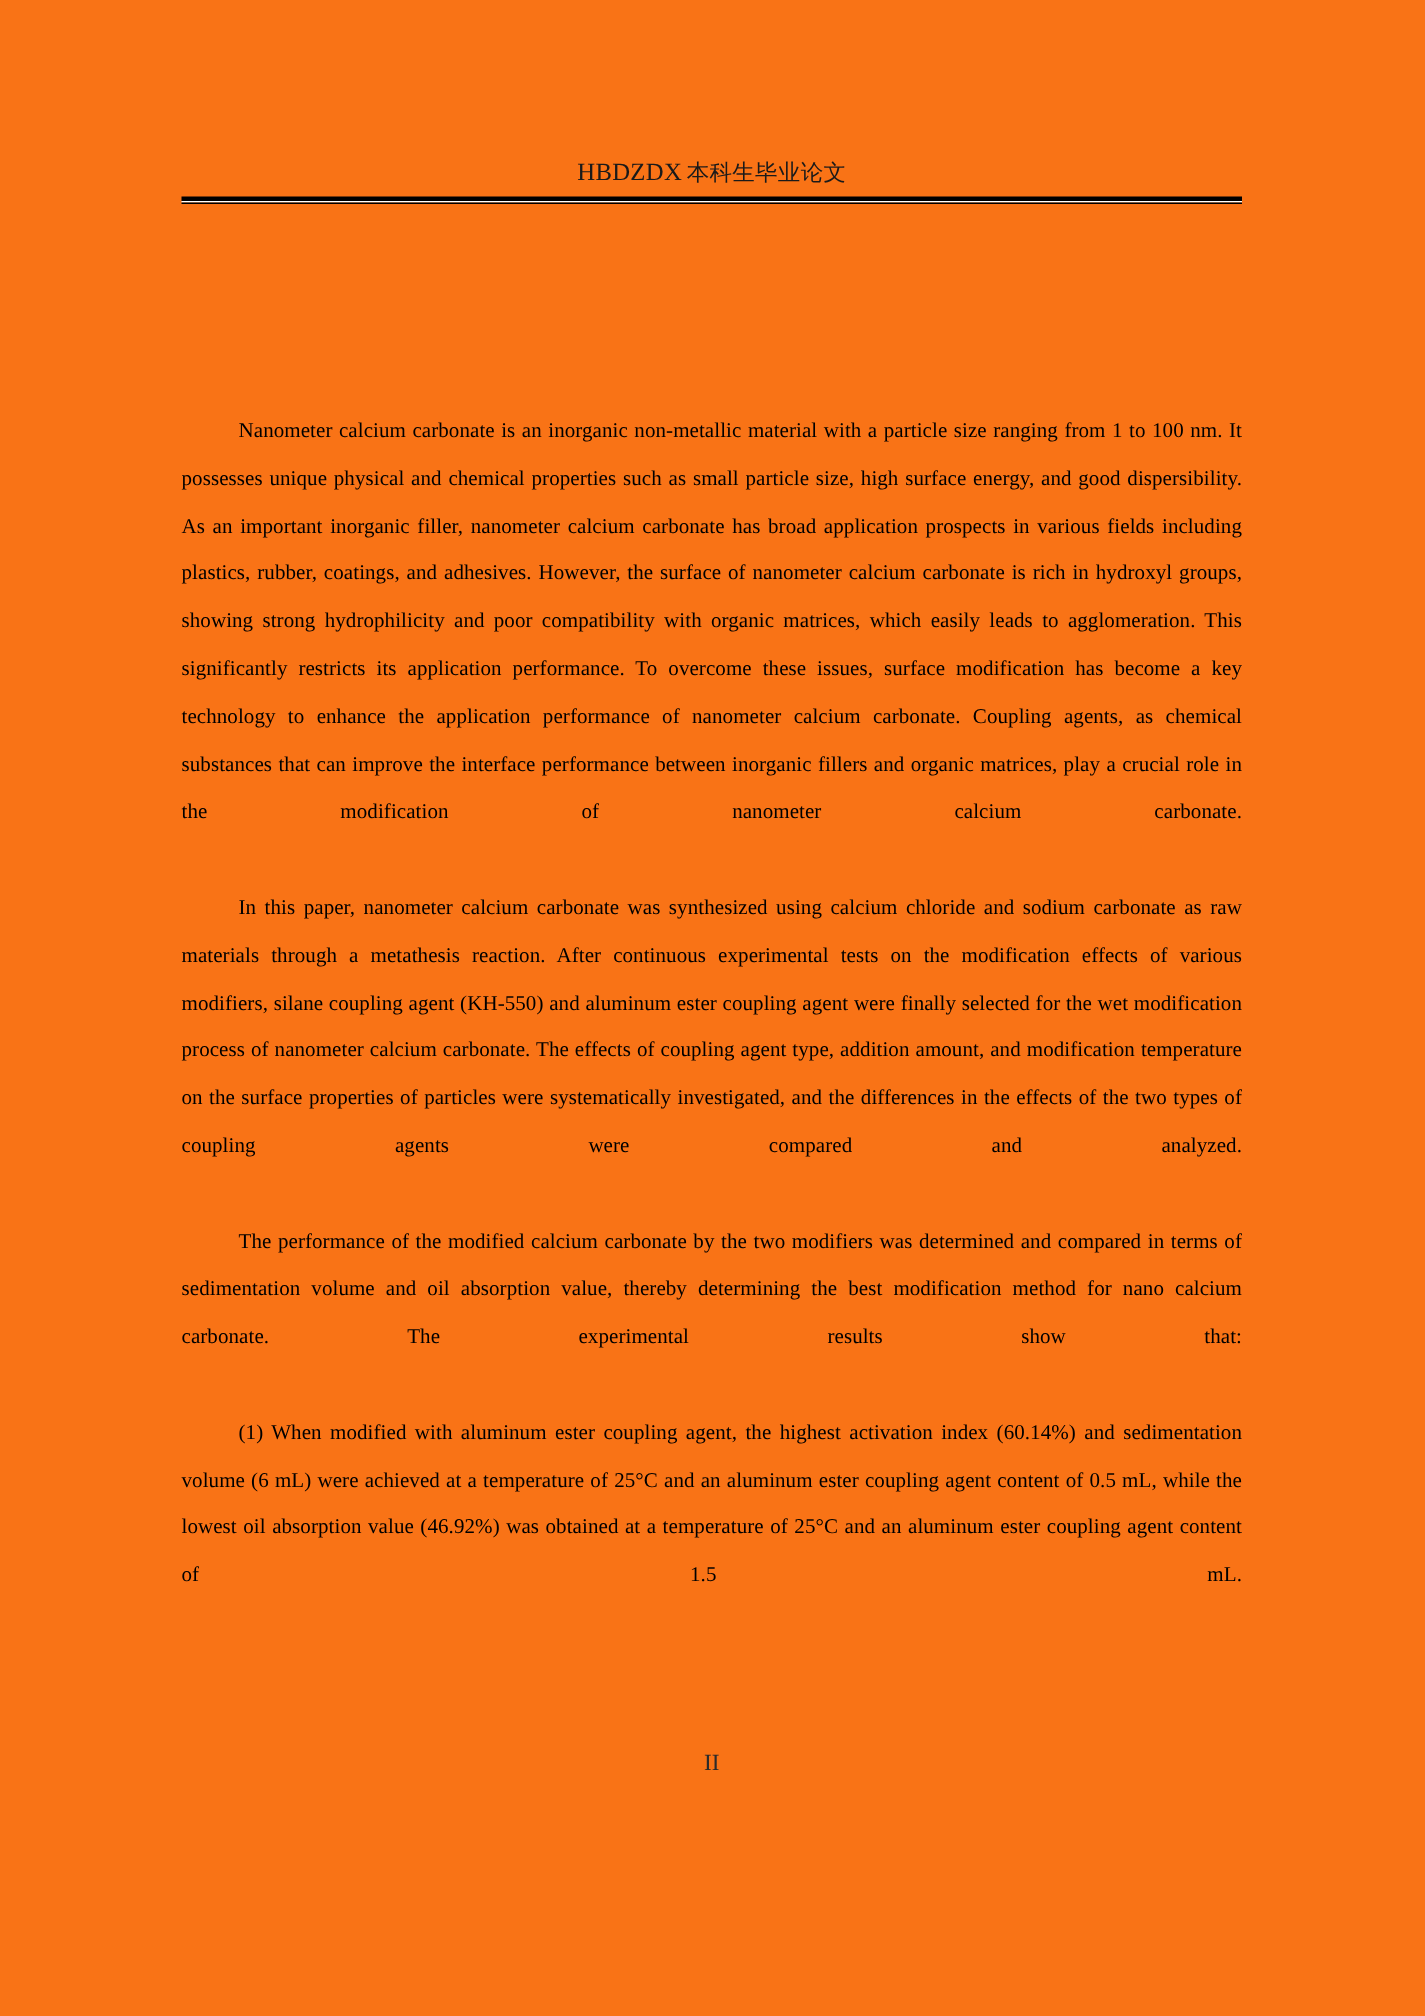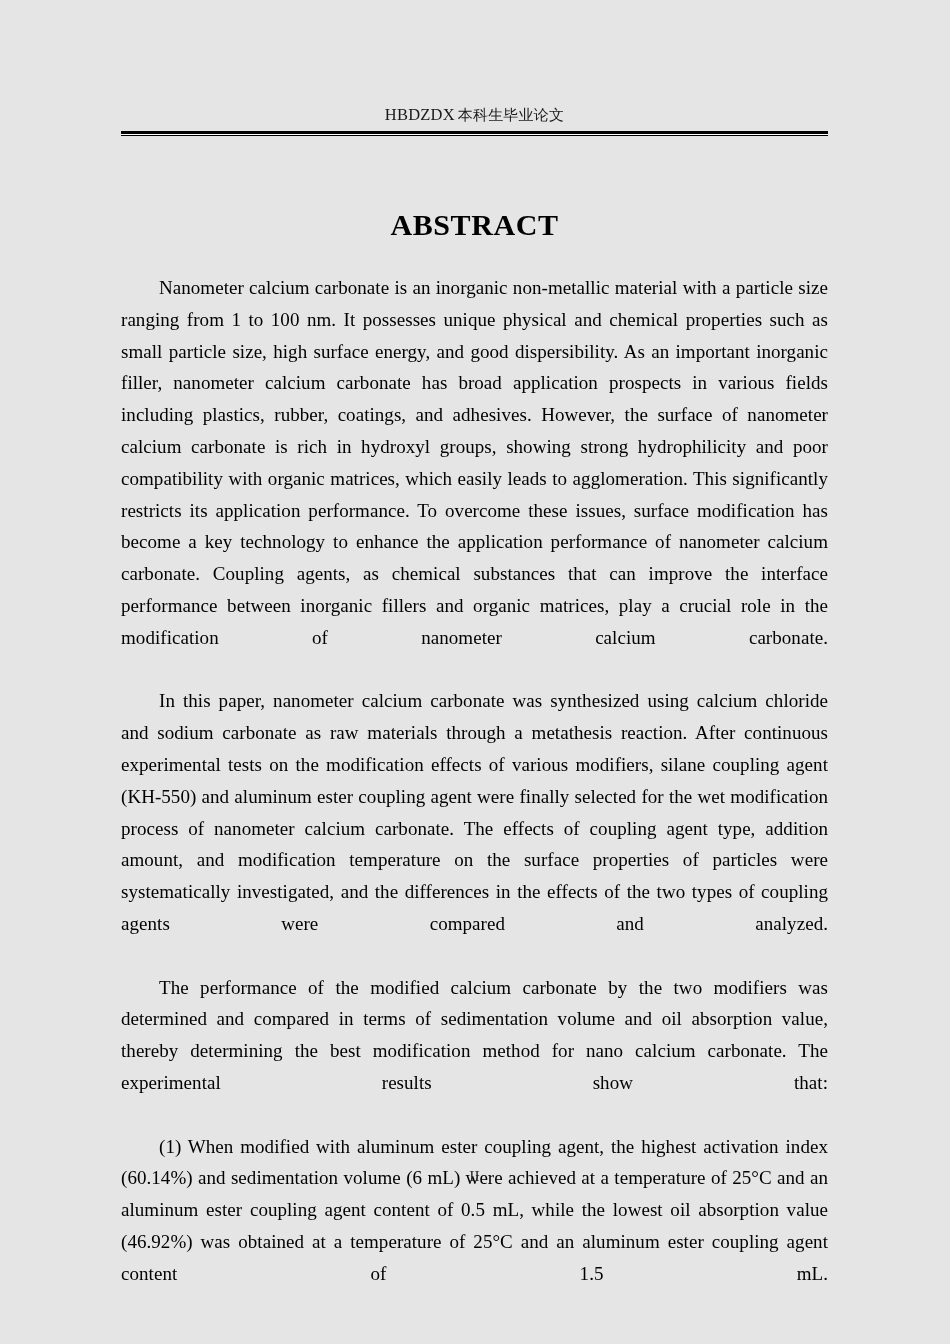--- a/index.html
+++ b/index.html
@@ -5,21 +5,21 @@
   html, body {
     margin: 0;
     padding: 0;
     background: #ffffff;
   }
 
   .page {
     position: relative;
     width: 950px;
     height: 1344px;
-    background: #e5e5e5;
+    background: #f97316;
     margin: 0 auto;
     overflow: hidden;
     font-family: "Liberation Serif", "DejaVu Serif", serif;
     color: #000000;
     -webkit-font-smoothing: antialiased;
   }
 
   
   .header-zone {
     position: absolute;
@@ -83,21 +83,21 @@
     left: 121px;
     top: 272px;
     width: 707px;
   }
 
   .para {
     margin: 0;
     text-align: justify;
     text-justify: inter-word;
     text-indent: 38px;
-    font-size: 19px;
+    font-size: 14px;
     line-height: 31.8px;
     letter-spacing: 0.05px;
     word-spacing: 0.2px;
   }
 
   
   .para::after {
     content: "";
     display: inline-block;
     width: 100%;
@@ -127,21 +127,20 @@
     <div class="header-text">
       <span class="latin">HBDZDX</span><span class="cjk">本科生毕业论文</span>
     </div>
     <div class="header-rule">
       <div class="rule-thick"></div>
       <div class="rule-gap"></div>
       <div class="rule-thin"></div>
     </div>
   </div>
 
-  <h1 class="doc-title">ABSTRACT</h1>
 
   <div class="body-block">
     <p class="para">Nanometer calcium carbonate is an inorganic non-metallic material with a particle size ranging from 1 to 100 nm. It possesses unique physical and chemical properties such as small particle size, high surface energy, and good dispersibility. As an important inorganic filler, nanometer calcium carbonate has broad application prospects in various fields including plastics, rubber, coatings, and adhesives. However, the surface of nanometer calcium carbonate is rich in hydroxyl groups, showing strong hydrophilicity and poor compatibility with organic matrices, which easily leads to agglomeration. This significantly restricts its application performance. To overcome these issues, surface modification has become a key technology to enhance the application performance of nanometer calcium carbonate. Coupling agents, as chemical substances that can improve the interface performance between inorganic fillers and organic matrices, play a crucial role in the modification of nanometer calcium carbonate.</p>
     <p class="para">In this paper, nanometer calcium carbonate was synthesized using calcium chloride and sodium carbonate as raw materials through a metathesis reaction. After continuous experimental tests on the modification effects of various modifiers, silane coupling agent (KH-550) and aluminum ester coupling agent were finally selected for the wet modification process of nanometer calcium carbonate. The effects of coupling agent type, addition amount, and modification temperature on the surface properties of particles were systematically investigated, and the differences in the effects of the two types of coupling agents were compared and analyzed.</p>
     <p class="para">The performance of the modified calcium carbonate by the two modifiers was determined and compared in terms of sedimentation volume and oil absorption value, thereby determining the best modification method for nano calcium carbonate. The experimental results show that:</p>
     <p class="para">(1) When modified with aluminum ester coupling agent, the highest activation index (60.14%) and sedimentation volume (6 mL) were achieved at a temperature of 25°C and an aluminum ester coupling agent content of 0.5 mL, while the lowest oil absorption value (46.92%) was obtained at a temperature of 25°C and an aluminum ester coupling agent content of 1.5 mL.</p>
   </div>
 
   <div class="page-number">II</div>
 

